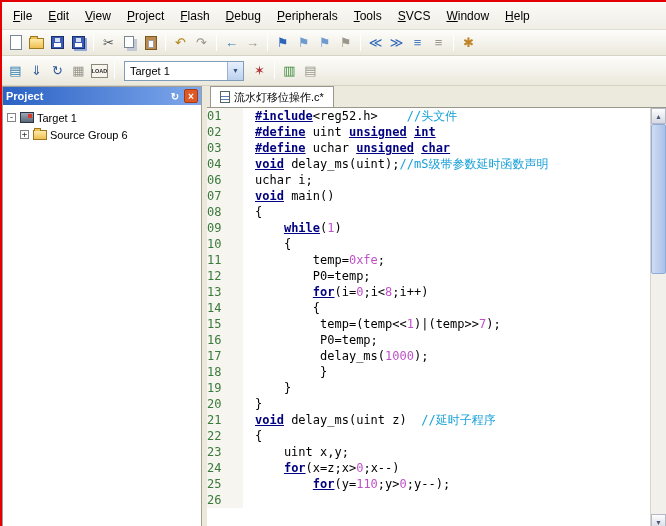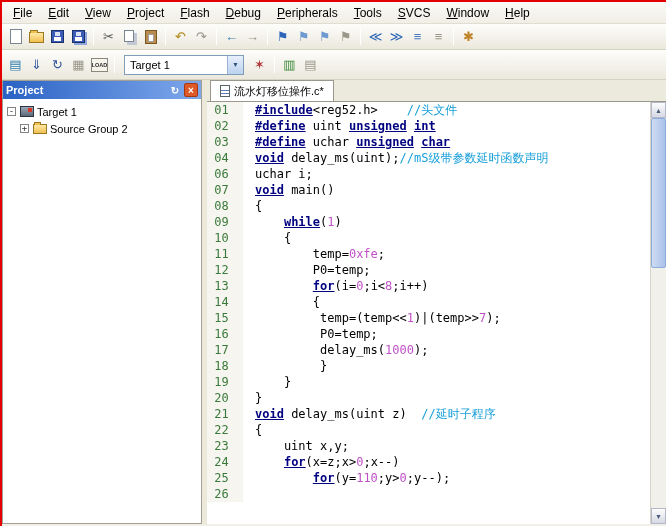--- a/index.html
+++ b/index.html
@@ -4,21 +4,21 @@
 <style>
   * { margin:0; padding:0; box-sizing:border-box; }
   html,body { background:#888; }
   .window {
     position:relative; width:666px; height:526px; overflow:hidden;
     font-family:"Liberation Sans", sans-serif; font-size:12px; color:#000;
     background:#f1efe7;
     border-top:2px solid #e40000; border-left:2px solid #e40000;
   }
   
-  .menu-bar { height:22px; display:flex; align-items:center; padding-left:3px;
+  .menu-bar { height:28px; display:flex; align-items:center; padding-left:3px;
     background:linear-gradient(#fbfaf7,#f0eee6); border-bottom:1px solid #e0ddd2; }
   .menu-item { padding:3px 8px; cursor:default; }
   
   .toolbar { display:flex; align-items:center; padding:0 4px; gap:2px;
     background:linear-gradient(#fdfdfb,#ebe8dc); border-bottom:1px solid #d6d2c4; }
   .toolbar.row1 { height:26px; }
   .toolbar.row2 { height:30px; }
   .tb-icon { width:19px; height:19px; display:flex; align-items:center; justify-content:center;
     font-size:13px; border:1px solid transparent; border-radius:2px; cursor:default; }
   .tb-sep { width:1px; height:17px; background:#c6c2b4; border-right:1px solid #ffffff; margin:0 3px; }
@@ -71,21 +71,21 @@
   .tab-bar { height:22px; background:#eceadc; display:flex; align-items:flex-end; padding-left:3px;
     border-bottom:1px solid #9a988c; }
   .tab { height:21px; display:flex; align-items:center; gap:4px; padding:0 9px;
     background:#fff; border:1px solid #9a988c; border-bottom:none; font-size:11px; cursor:default; }
   .doc-icon { width:10px; height:12px; background:#fff; border:1px solid #566; flex:none;
     background-image:repeating-linear-gradient(#fff 0 2px,#5a7ab8 2px 3px); background-position:0 2px; background-size:100% 10px; background-repeat:no-repeat; }
   .editor-body { flex:1; display:flex; background:#fff; min-height:0; }
   .code-area { flex:1; overflow:hidden; font-family:"DejaVu Sans Mono","Liberation Mono",monospace;
     font-size:12px; line-height:16px; }
   .code-line { display:flex; height:16px; white-space:pre; }
-  .ln { width:36px; flex:none; text-align:center; padding-right:7px; background:#f6f5f0;
+  .ln { width:36px; flex:none; text-align:left; padding-right:7px; background:#f6f5f0;
     color:var(--c-lineno,#3a7a3a); }
   .code { padding-left:12px; }
   .sk { color:var(--c-keyword,#000080); font-weight:bold;text-decoration:underline; }
   .sp { color:var(--c-plain,#000); }
   .sc { color:var(--c-comment,#18a0d8); }
   .sn { color:var(--c-number,#c050c8); }
   
   .v-scrollbar { width:16px; flex:none; display:flex; flex-direction:column;
     background:#f2f0ea; border-left:1px solid #d8d4c8; }
   .sb-btn { height:16px; background:linear-gradient(#fdfdfd,#d6d9e4); border:1px solid #b4b8c8;
@@ -187,21 +187,21 @@
       </div>
       <div class="panel-body">
           <div class="tree-row" style="padding-left: 2px;">
             <span class="expander">-</span>
             <span class="icon-target"></span>
             <span class="t-label">Target 1</span>
           </div>
           <div class="tree-row" style="padding-left: 15px;">
             <span class="expander">+</span>
             <span class="icon-folder2"></span>
-            <span class="t-label">Source Group 2</span>
+            <span class="t-label">Source Group 6</span>
           </div>
         </div>
     </div>
 
     <div class="splitter"></div>
 
     <div class="editor-area">
       <div class="tab-bar">
         <div class="tab">
           <span class="doc-icon"></span>

